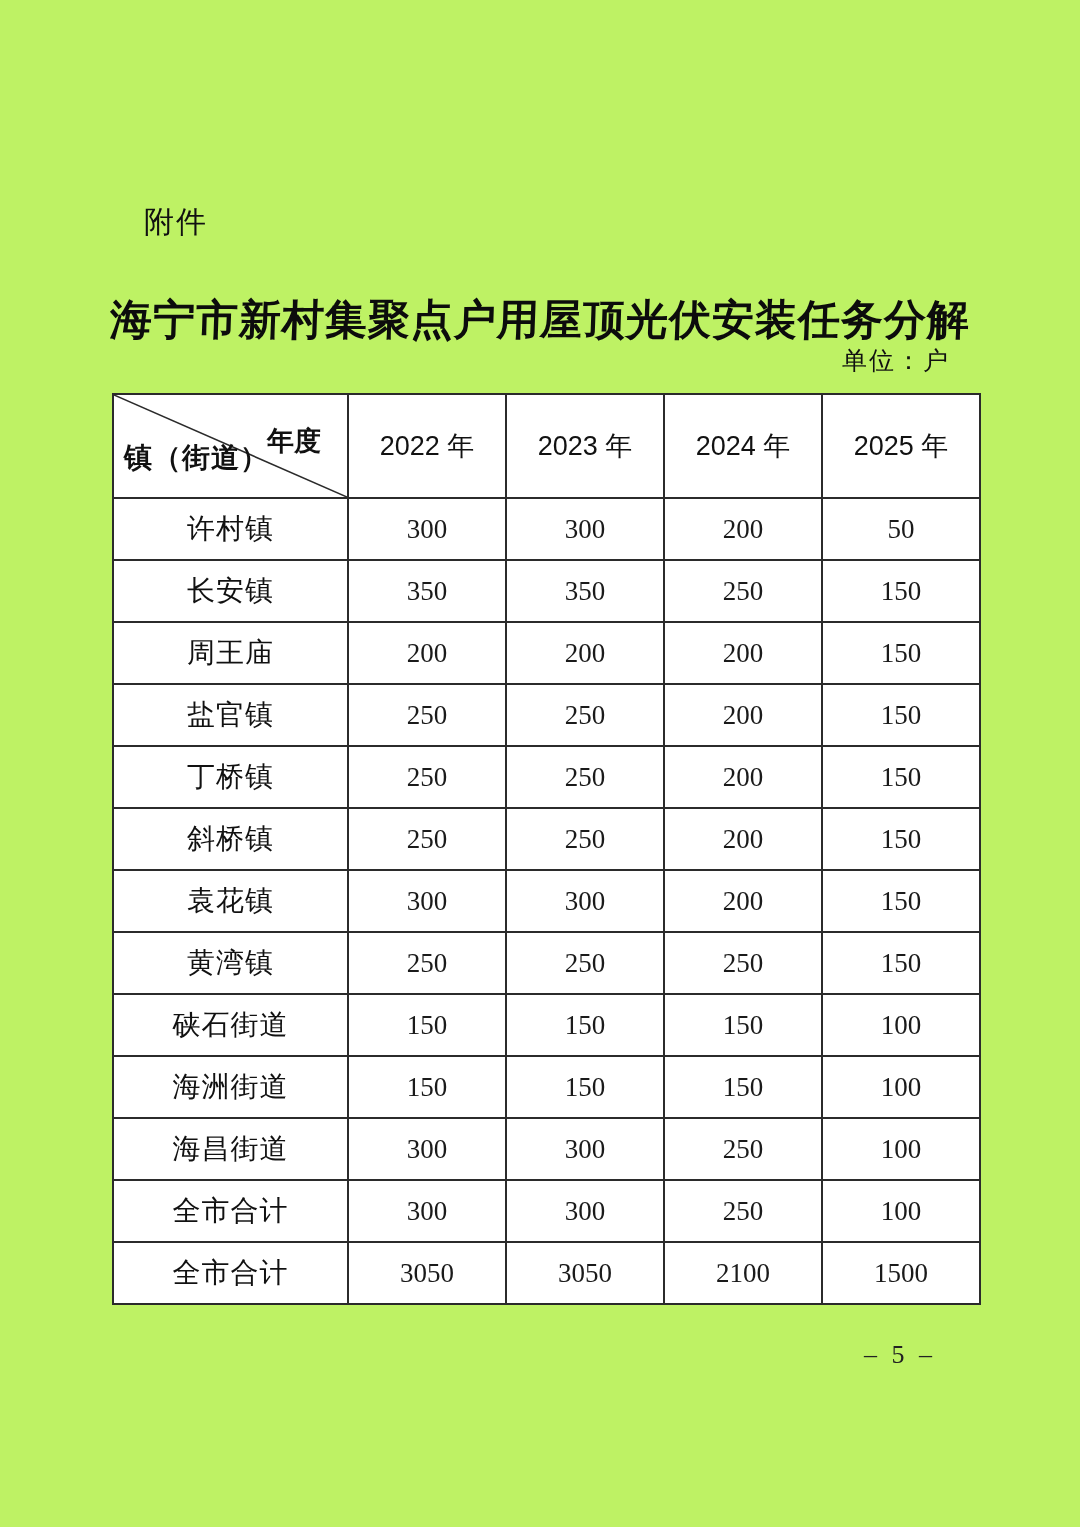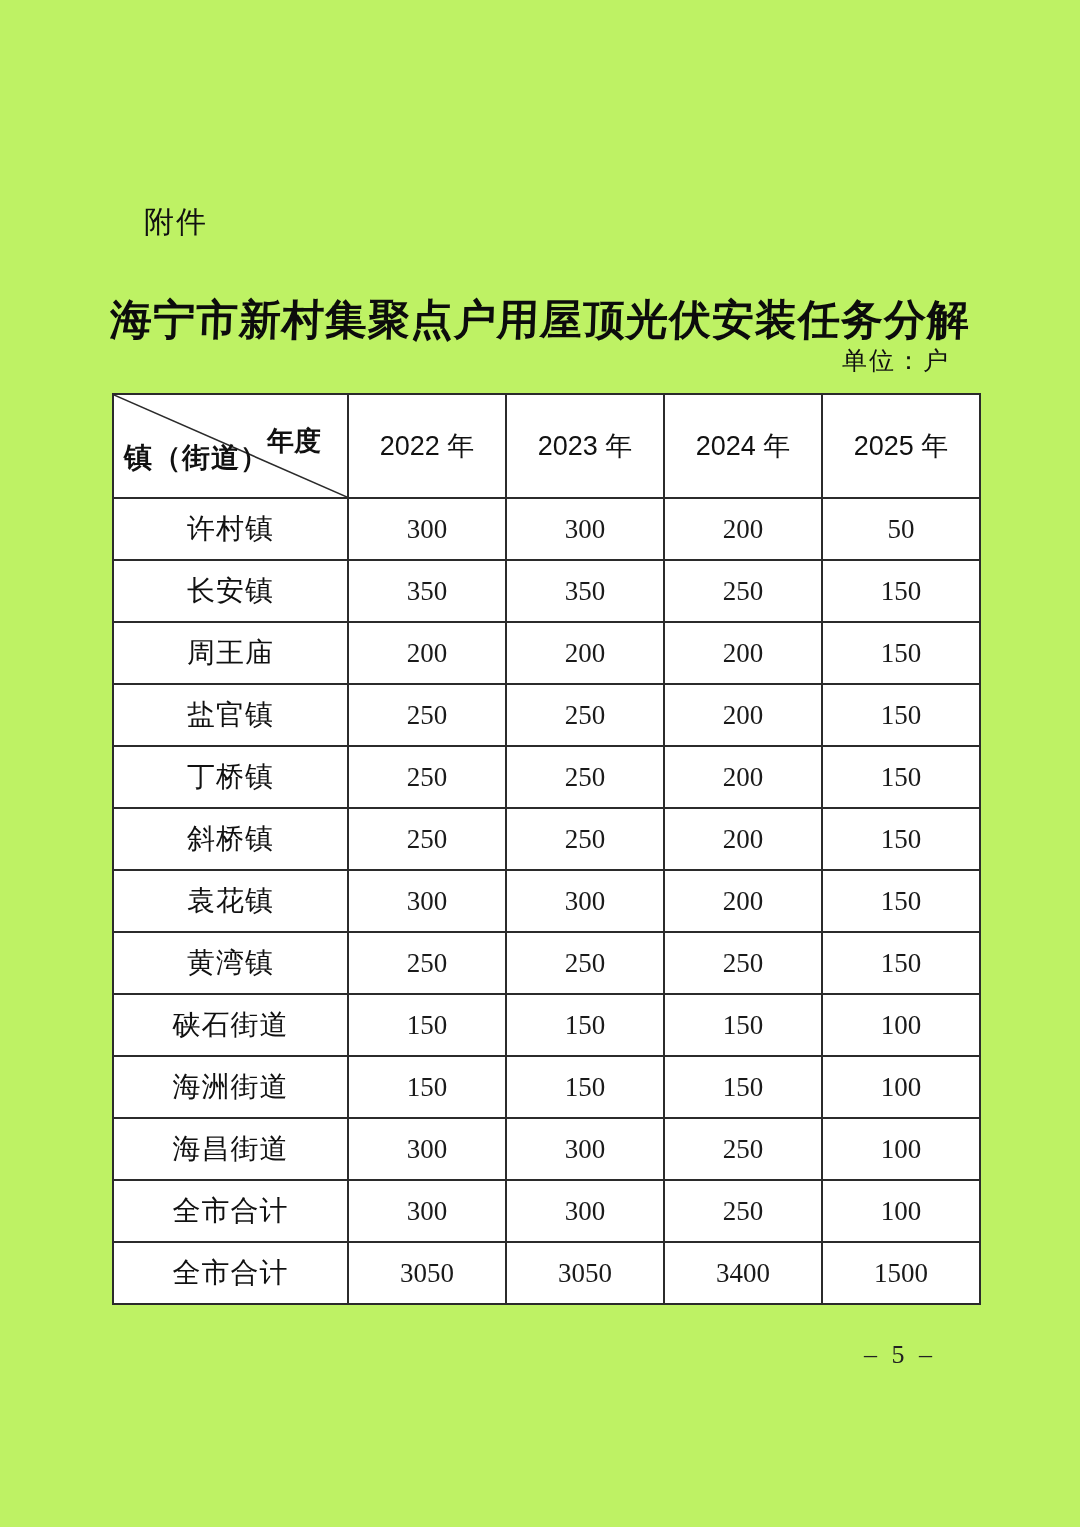--- a/index.html
+++ b/index.html
@@ -215,21 +215,21 @@
           <td class="row-name">全市合计</td>
           <td class="row-value">300</td>
           <td class="row-value">300</td>
           <td class="row-value">250</td>
           <td class="row-value">100</td>
         </tr>
         <tr>
           <td class="row-name">全市合计</td>
           <td class="row-value">3050</td>
           <td class="row-value">3050</td>
-          <td class="row-value">3400</td>
+          <td class="row-value">2100</td>
           <td class="row-value">1500</td>
         </tr>
       </tbody>
   </table>
 
   <div class="page-number">– 5 –</div>
 
 </div>
 
 </body></html>

